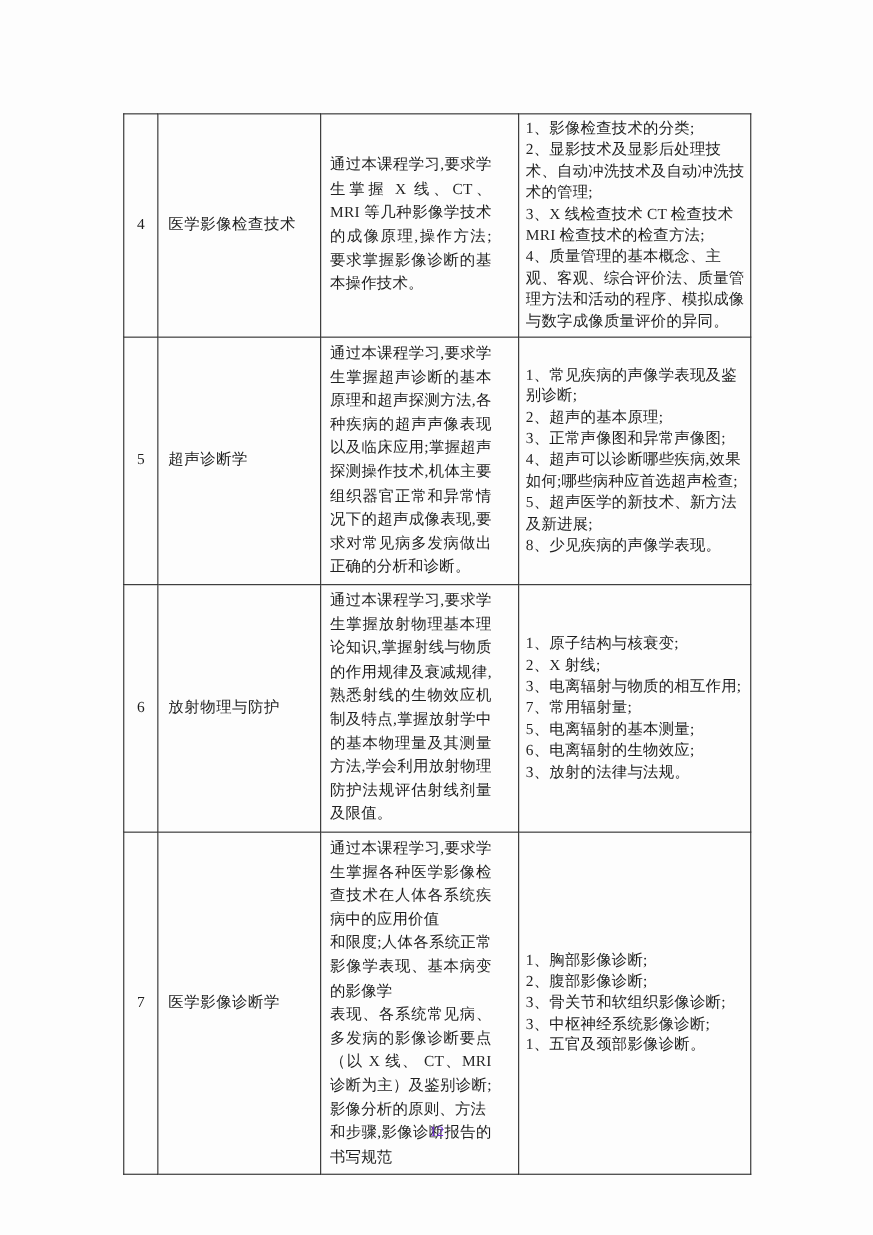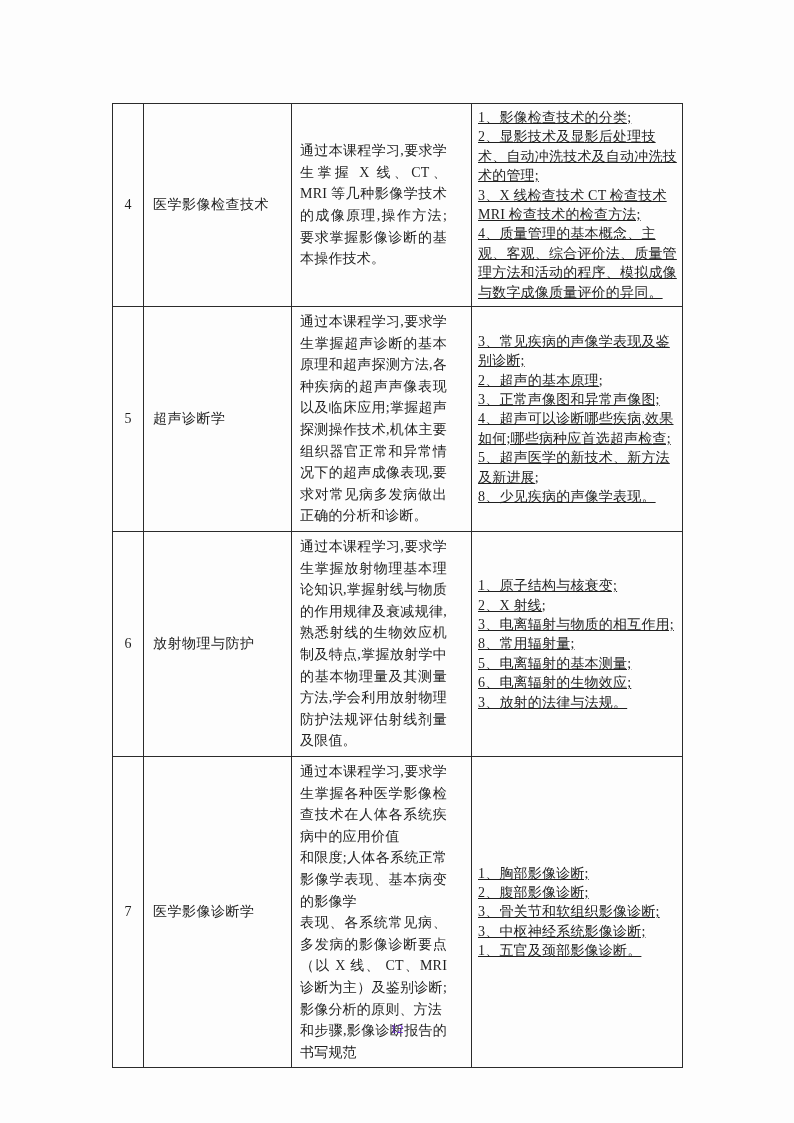--- a/index.html
+++ b/index.html
@@ -40,21 +40,20 @@
   .cell-objective {
     padding: 4px 24px 4px 8px;
     line-height: 21.6px;
     white-space: pre-line;
     text-align: justify;
     letter-spacing: 0.2px;
   }
   .cell-contents {
     padding: 4px 4px 4px 6px;
     line-height: 19.4px;
-    text-decoration: underline;
   }
   .content-item {
     text-align: left;
     letter-spacing: 0.2px;
   }
   .page-number {
     position: absolute;
     top: 1021px;
     left: 0; width: 100%;
     text-align: center;
@@ -84,37 +83,37 @@
             <div class="content-item">2、显影技术及显影后处理技术、自动冲洗技术及自动冲洗技术的管理;</div>
             <div class="content-item">3、X 线检查技术 CT 检查技术 MRI 检查技术的检查方法;</div>
             <div class="content-item">4、质量管理的基本概念、主观、客观、综合评价法、质量管理方法和活动的程序、模拟成像与数字成像质量评价的异同。</div>
           </td>
       </tr>
       <tr style="height:225px">
         <td class="cell-no">5</td>
         <td class="cell-course">超声诊断学</td>
         <td class="cell-objective">通过本课程学习,要求学生掌握超声诊断的基本原理和超声探测方法,各种疾病的超声声像表现以及临床应用;掌握超声探测操作技术,机体主要组织器官正常和异常情况下的超声成像表现,要求对常见病多发病做出正确的分析和诊断。</td>
         <td class="cell-contents">
-            <div class="content-item">3、常见疾病的声像学表现及鉴别诊断;</div>
+            <div class="content-item">1、常见疾病的声像学表现及鉴别诊断;</div>
             <div class="content-item">2、超声的基本原理;</div>
             <div class="content-item">3、正常声像图和异常声像图;</div>
             <div class="content-item">4、超声可以诊断哪些疾病,效果如何;哪些病种应首选超声检查;</div>
             <div class="content-item">5、超声医学的新技术、新方法及新进展;</div>
             <div class="content-item">8、少见疾病的声像学表现。</div>
           </td>
       </tr>
       <tr style="height:194px">
         <td class="cell-no">6</td>
         <td class="cell-course">放射物理与防护</td>
         <td class="cell-objective">通过本课程学习,要求学生掌握放射物理基本理论知识,掌握射线与物质的作用规律及衰减规律,熟悉射线的生物效应机制及特点,掌握放射学中的基本物理量及其测量方法,学会利用放射物理防护法规评估射线剂量及限值。</td>
         <td class="cell-contents">
             <div class="content-item">1、原子结构与核衰变;</div>
             <div class="content-item">2、X 射线;</div>
             <div class="content-item">3、电离辐射与物质的相互作用;</div>
-            <div class="content-item">8、常用辐射量;</div>
+            <div class="content-item">7、常用辐射量;</div>
             <div class="content-item">5、电离辐射的基本测量;</div>
             <div class="content-item">6、电离辐射的生物效应;</div>
             <div class="content-item">3、放射的法律与法规。</div>
           </td>
       </tr>
       <tr style="height:288px">
         <td class="cell-no">7</td>
         <td class="cell-course">医学影像诊断学</td>
         <td class="cell-objective">通过本课程学习,要求学生掌握各种医学影像检查技术在人体各系统疾病中的应用价值
 和限度;人体各系统正常影像学表现、基本病变的影像学

